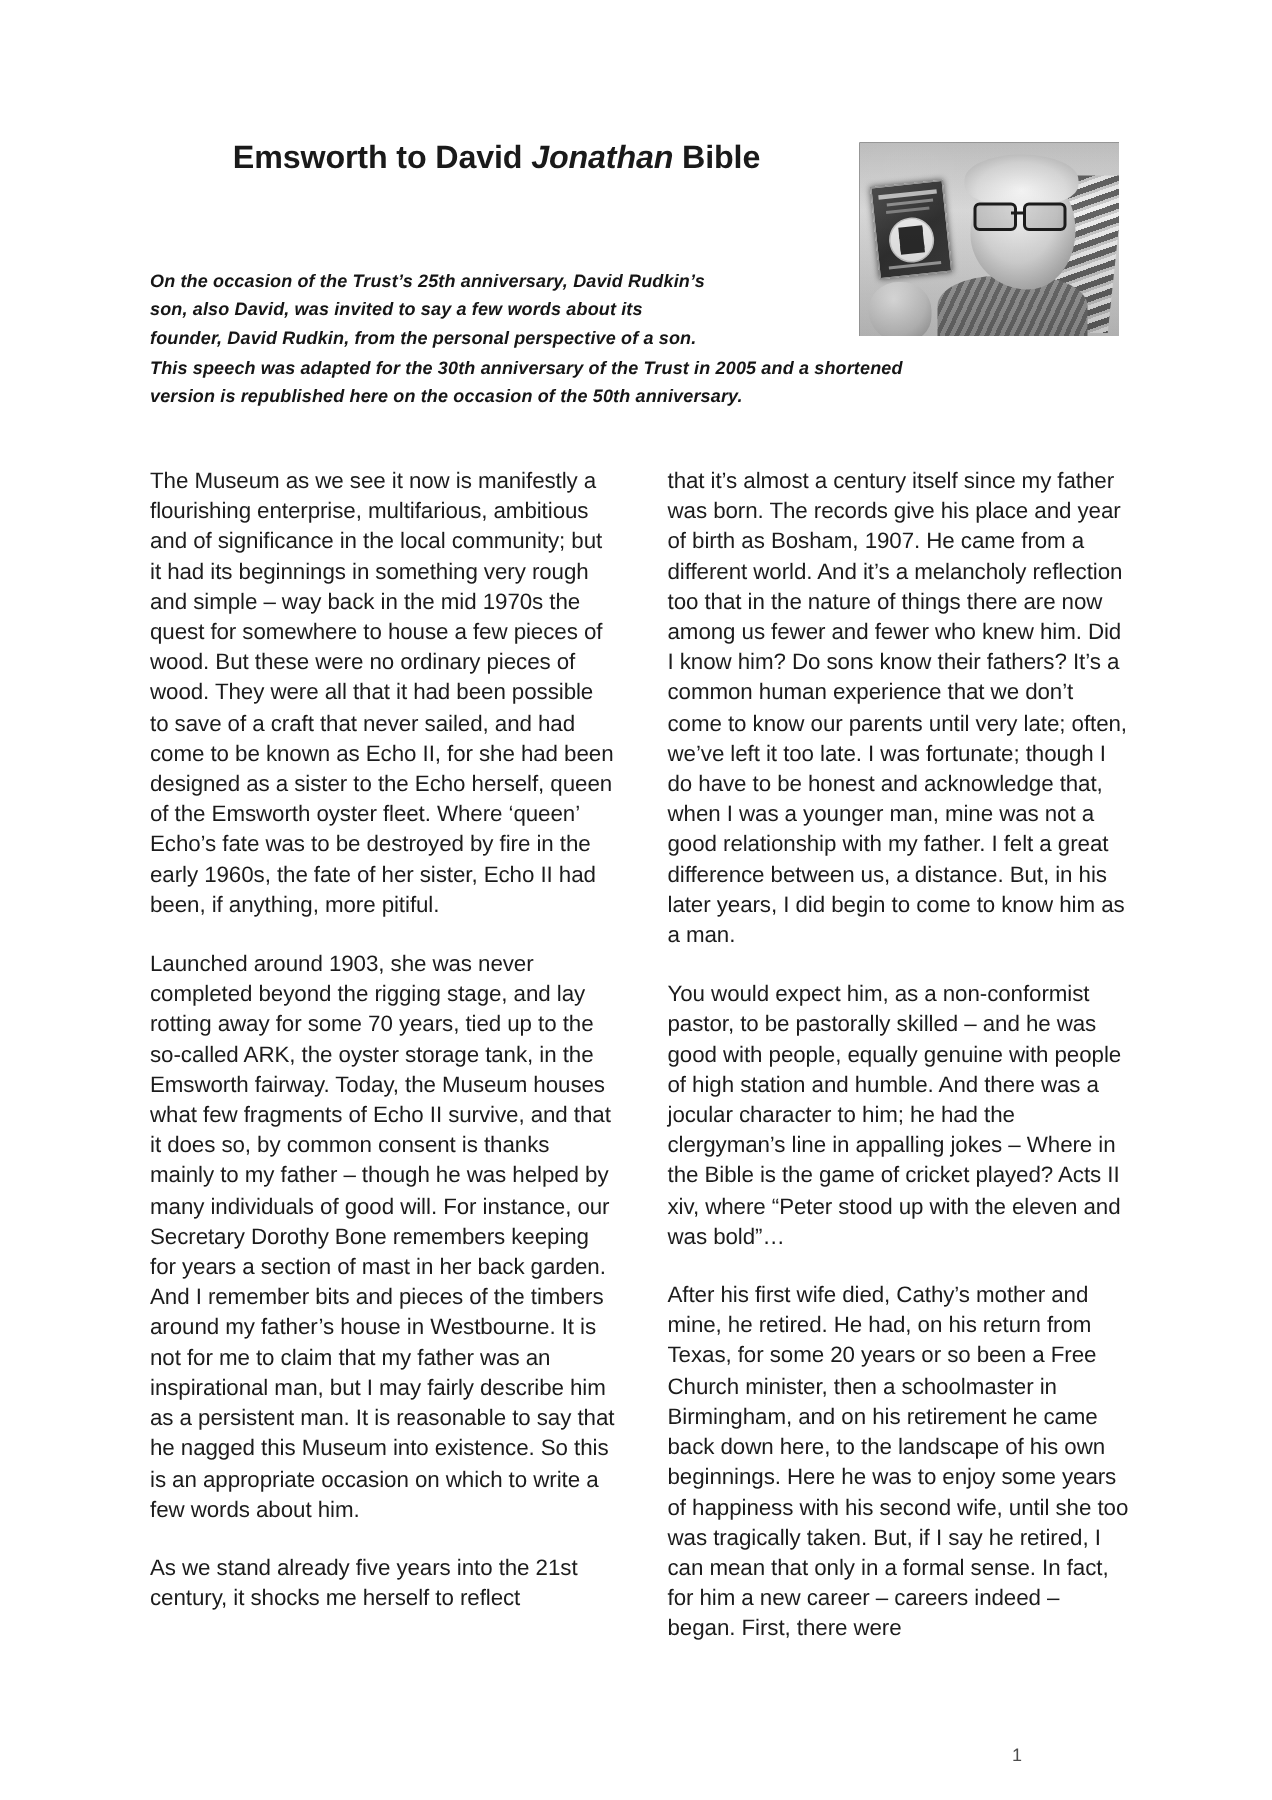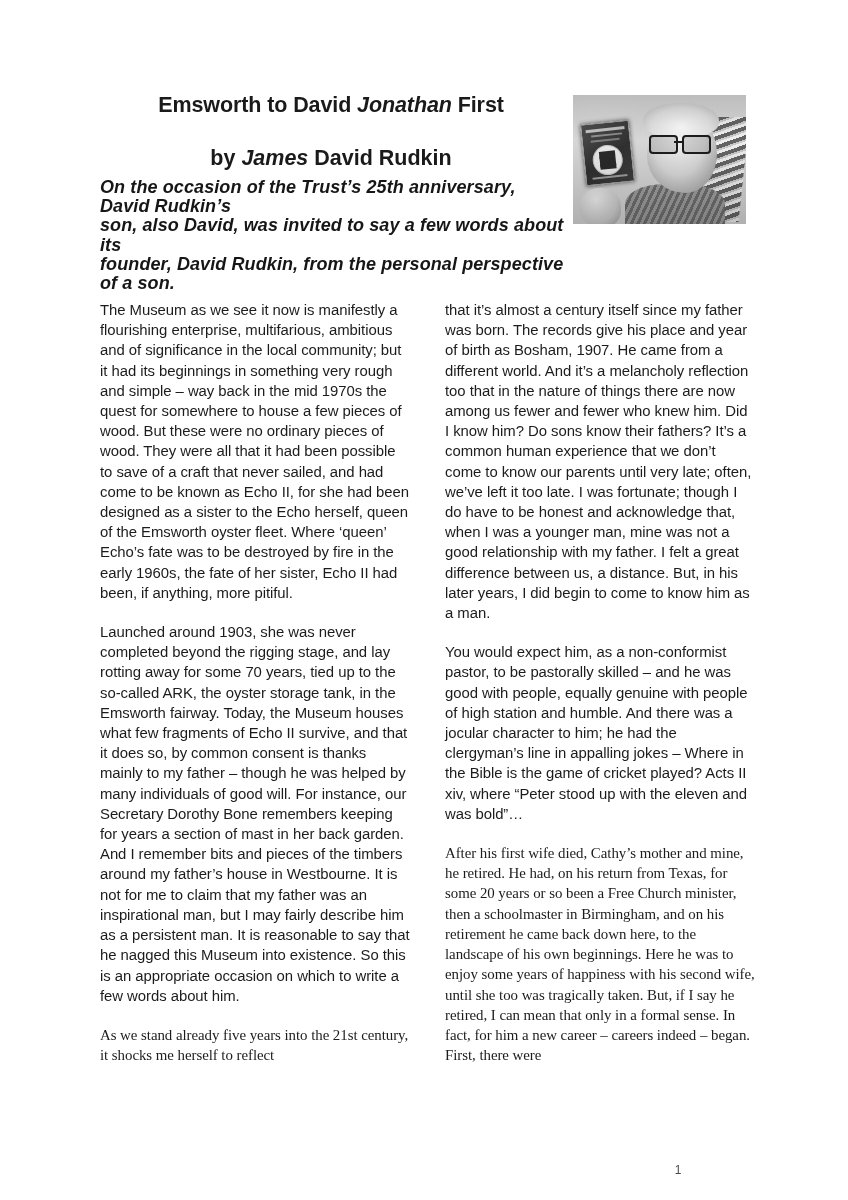--- a/index.html
+++ b/index.html
@@ -57,21 +57,21 @@
 
   
   .intro {
     position: absolute;
     left: 100px;
     top: 178px;
     width: 650px;
   }
   .intro p {
     margin: 0;
-    font-size: 18px;
+    font-size: 12px;
     font-style: italic;
     font-weight: 600;
     line-height: 19.2px;
     letter-spacing: 0.1px;
     color: #161616;
     white-space: pre-line;
   }
   .intro .narrow {
     width: 470px;
   }
@@ -249,49 +249,48 @@
   }
   .col {
     position: absolute;
     top: 0;
     width: 310px;
   }
   .col-left  { left: 0; }
   .col-right { left: 345px; }
 
   .col p {
-    margin: 0 0 19px 0;
+    margin: 11px 0 19px 0;
     font-size: 14.9px;
     line-height: 20.2px;
     letter-spacing: -0.05px;
     color: #1c1c1c;
   }
-  .col p:last-child { margin-bottom: 0; font-family: Liberation Serif, serif; }
+  .col p:last-child { margin-bottom: 0; }
 
   
   .page-number {
     position: absolute;
     left: 0;
     top: 1163px;
     width: 848px;
     text-align: center;
     padding-left: 508px;
     box-sizing: border-box;
     font-size: 12px;
     color: #4c4c4c;
   }
 </style>
 </head>
 <body>
 
 <div class="page">
 
   <div class="header">
-    <h1 class="doc-title"><span>Emsworth to David </span><span class="mid">Jonathan</span><span> First</span></h1>
-    <h2 class="doc-byline"><span>by </span><span class="mid">James</span><span> David Rudkin</span></h2>
+    <h1 class="doc-title"><span>Emsworth to David </span><span class="mid">Jonathan</span><span> Bible</span></h1>
   </div>
 
   <div class="portrait" aria-label="Black and white photograph of David Rudkin, an elderly man wearing dark-rimmed glasses, holding up a book and seated beside wooden spars">
     <div class="bg"></div>
     <div class="foliage"></div>
     <div class="sticks"></div>
     <div class="body"></div>
     <div class="head"></div>
     <div class="hair"></div>
     <div class="glasses">
@@ -307,20 +306,22 @@
       <span class="foot"></span>
     </div>
     <div class="hand"></div>
     <div class="shade"></div>
   </div>
 
   <div class="intro">
     <p class="narrow">On the occasion of the Trust’s 25th anniversary, David Rudkin’s
 son, also David, was invited to say a few words about its
 founder, David Rudkin, from the personal perspective of a son.</p>
+    <p class="wide">This speech was adapted for the 30th anniversary of the Trust in 2005 and a shortened
+version is republished here on the occasion of the 50th anniversary.</p>
   </div>
 
   <div class="columns">
     <div class="col col-left">
       <p>The Museum as we see it now is manifestly a flourishing enterprise, multifarious, ambitious and of significance in the local community; but it had its beginnings in something very rough and simple – way back in the mid 1970s the quest for somewhere to house a few pieces of wood. But these were no ordinary pieces of wood. They were all that it had been possible to save of a craft that never sailed, and had come to be known as Echo II, for she had been designed as a sister to the Echo herself, queen of the Emsworth oyster fleet. Where ‘queen’ Echo’s fate was to be destroyed by fire in the early 1960s, the fate of her sister, Echo II had been, if anything, more pitiful.</p>
       <p>Launched around 1903, she was never completed beyond the rigging stage, and lay rotting away for some 70 years, tied up to the so-called ARK, the oyster storage tank, in the Emsworth fairway. Today, the Museum houses what few fragments of Echo II survive, and that it does so, by common consent is thanks mainly to my father – though he was helped by many individuals of good will. For instance, our Secretary Dorothy Bone remembers keeping for years a section of mast in her back garden. And I remember bits and pieces of the timbers around my father’s house in Westbourne. It is not for me to claim that my father was an inspirational man, but I may fairly describe him as a persistent man. It is reasonable to say that he nagged this Museum into existence. So this is an appropriate occasion on which to write a few words about him.</p>
       <p>As we stand already five years into the 21st century, it shocks me herself to reflect</p>
     </div>
     <div class="col col-right">
       <p>that it’s almost a century itself since my father was born. The records give his place and year of birth as Bosham, 1907. He came from a different world. And it’s a melancholy reflection too that in the nature of things there are now among us fewer and fewer who knew him. Did I know him? Do sons know their fathers? It’s a common human experience that we don’t come to know our parents until very late; often, we’ve left it too late. I was fortunate; though I do have to be honest and acknowledge that, when I was a younger man, mine was not a good relationship with my father. I felt a great difference between us, a distance. But, in his later years, I did begin to come to know him as a man.</p>

